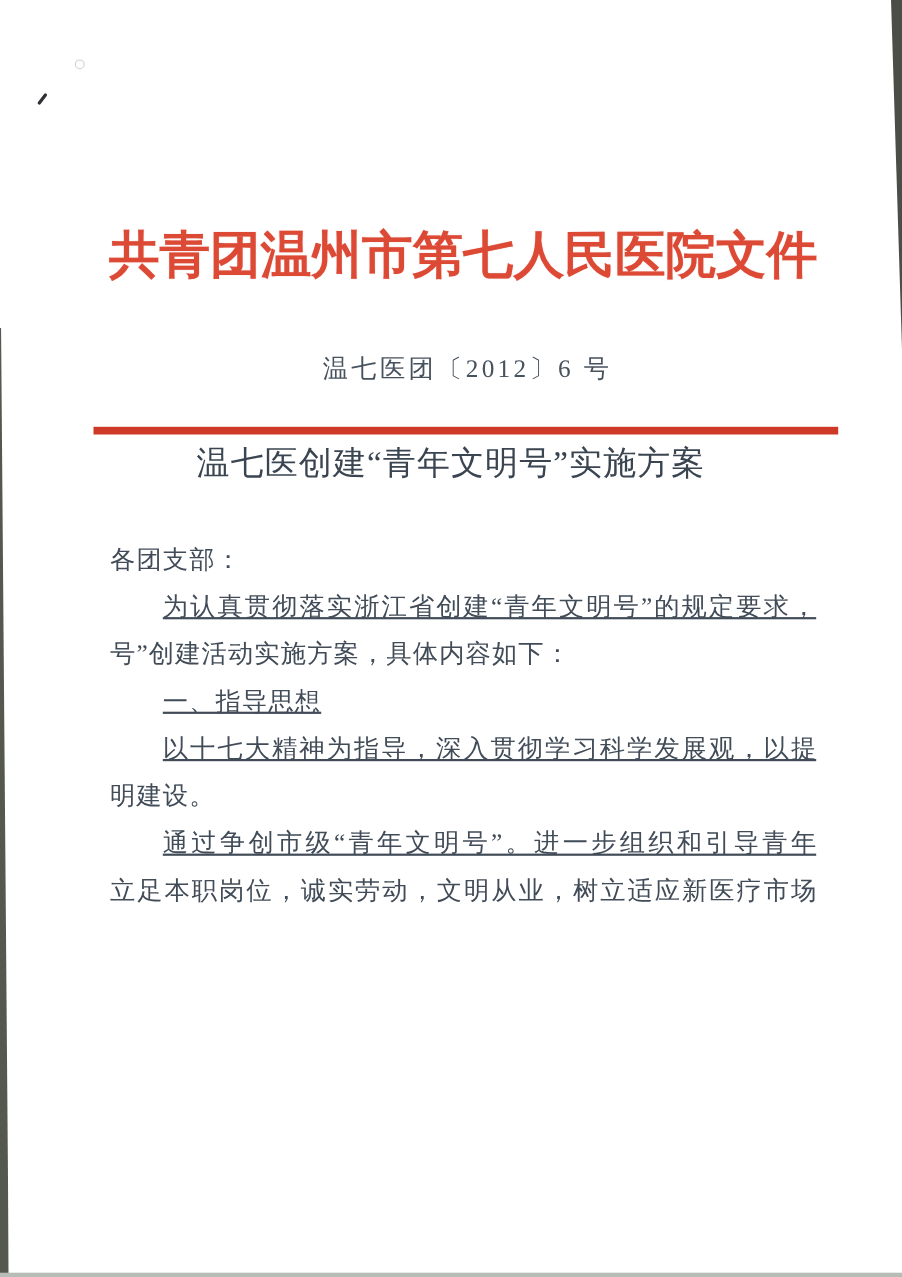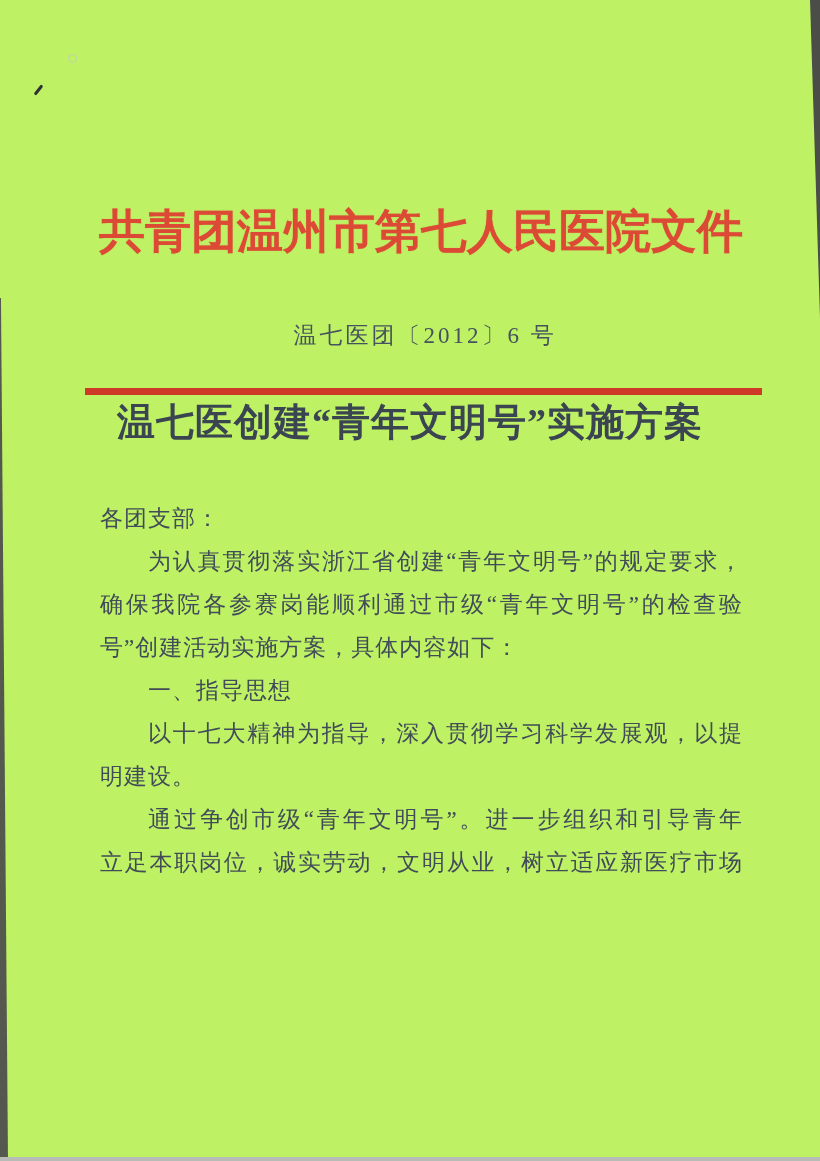--- a/index.html
+++ b/index.html
@@ -5,21 +5,21 @@
   html,body{margin:0;padding:0;}
   body{
     width:820px;height:1161px;
     font-family:"Liberation Serif","DejaVu Serif",serif;
     background:#e8ebe8;
     position:relative;
     overflow:hidden;
   }
   .scan-page{
     position:absolute;left:0;top:0;width:820px;height:1161px;
-    background:#bef264;
+    background:#ffffff;
   }
   
   .org-title{
     position:absolute;left:0;top:200px;width:820px;
     text-align:center;
     transform:translateX(11px);
     font-size:46px;line-height:64px;font-weight:700;
     color:#dc4a36;
     letter-spacing:0px;
     text-shadow:0 0 1px rgba(220,74,54,.45);
@@ -32,33 +32,33 @@
     color:#46525e;
     letter-spacing:3px;
   }
   .red-rule{
     position:absolute;left:85px;top:388px;width:677px;height:7px;
     background:#cf3a28;
   }
   .doc-title{
     position:absolute;left:0;top:401px;width:820px;
     text-align:center;
-    font-size:38px;line-height:42px;font-weight:700;
+    font-size:30px;line-height:42px;font-weight:400;
     color:#3a4551;
     letter-spacing:1px;
   }
   
   .doc-body{
-    position:absolute;left:100px;top:497px;width:642px;
+    position:absolute;left:100px;top:487px;width:642px;
     font-size:23px;line-height:43px;
     color:#414c58;
     letter-spacing:1px;
   }
   .line{display:block;width:100%;}
-  .line.indent{padding-left:48px;box-sizing:border-box;}
+  .line.indent{padding-left:48px;box-sizing:border-box;text-decoration:underline;}
   .line.just{
     text-align:justify;
     text-align-last:justify;
     text-justify:inter-ideograph;
     letter-spacing:0;
   }
   
   .scan-speck{
     position:absolute;left:68px;top:54px;width:7px;height:7px;
     border:1px solid #c3c8c6;border-radius:50%;
@@ -96,21 +96,20 @@
 
   <div class="doc-number">温七医团〔2012〕6 号</div>
 
   <div class="red-rule"></div>
 
   <div class="doc-title">温七医创建“青年文明号”实施方案</div>
 
   <div class="doc-body">
     <span class="line">各团支部：</span>
     <span class="line indent just">为认真贯彻落实浙江省创建“青年文明号”的规定要求，</span>
-    <span class="line just">确保我院各参赛岗能顺利通过市级“青年文明号”的检查验</span>
     <span class="line">号”创建活动实施方案，具体内容如下：</span>
     <span class="line indent">一、指导思想</span>
     <span class="line indent just">以十七大精神为指导，深入贯彻学习科学发展观，以提</span>
     <span class="line">明建设。</span>
     <span class="line indent just">通过争创市级“青年文明号”。进一步组织和引导青年</span>
     <span class="line just">立足本职岗位，诚实劳动，文明从业，树立适应新医疗市场</span>
   </div>
 
   <div class="scan-edge-right"></div>
   <div class="scan-edge-left"></div>

